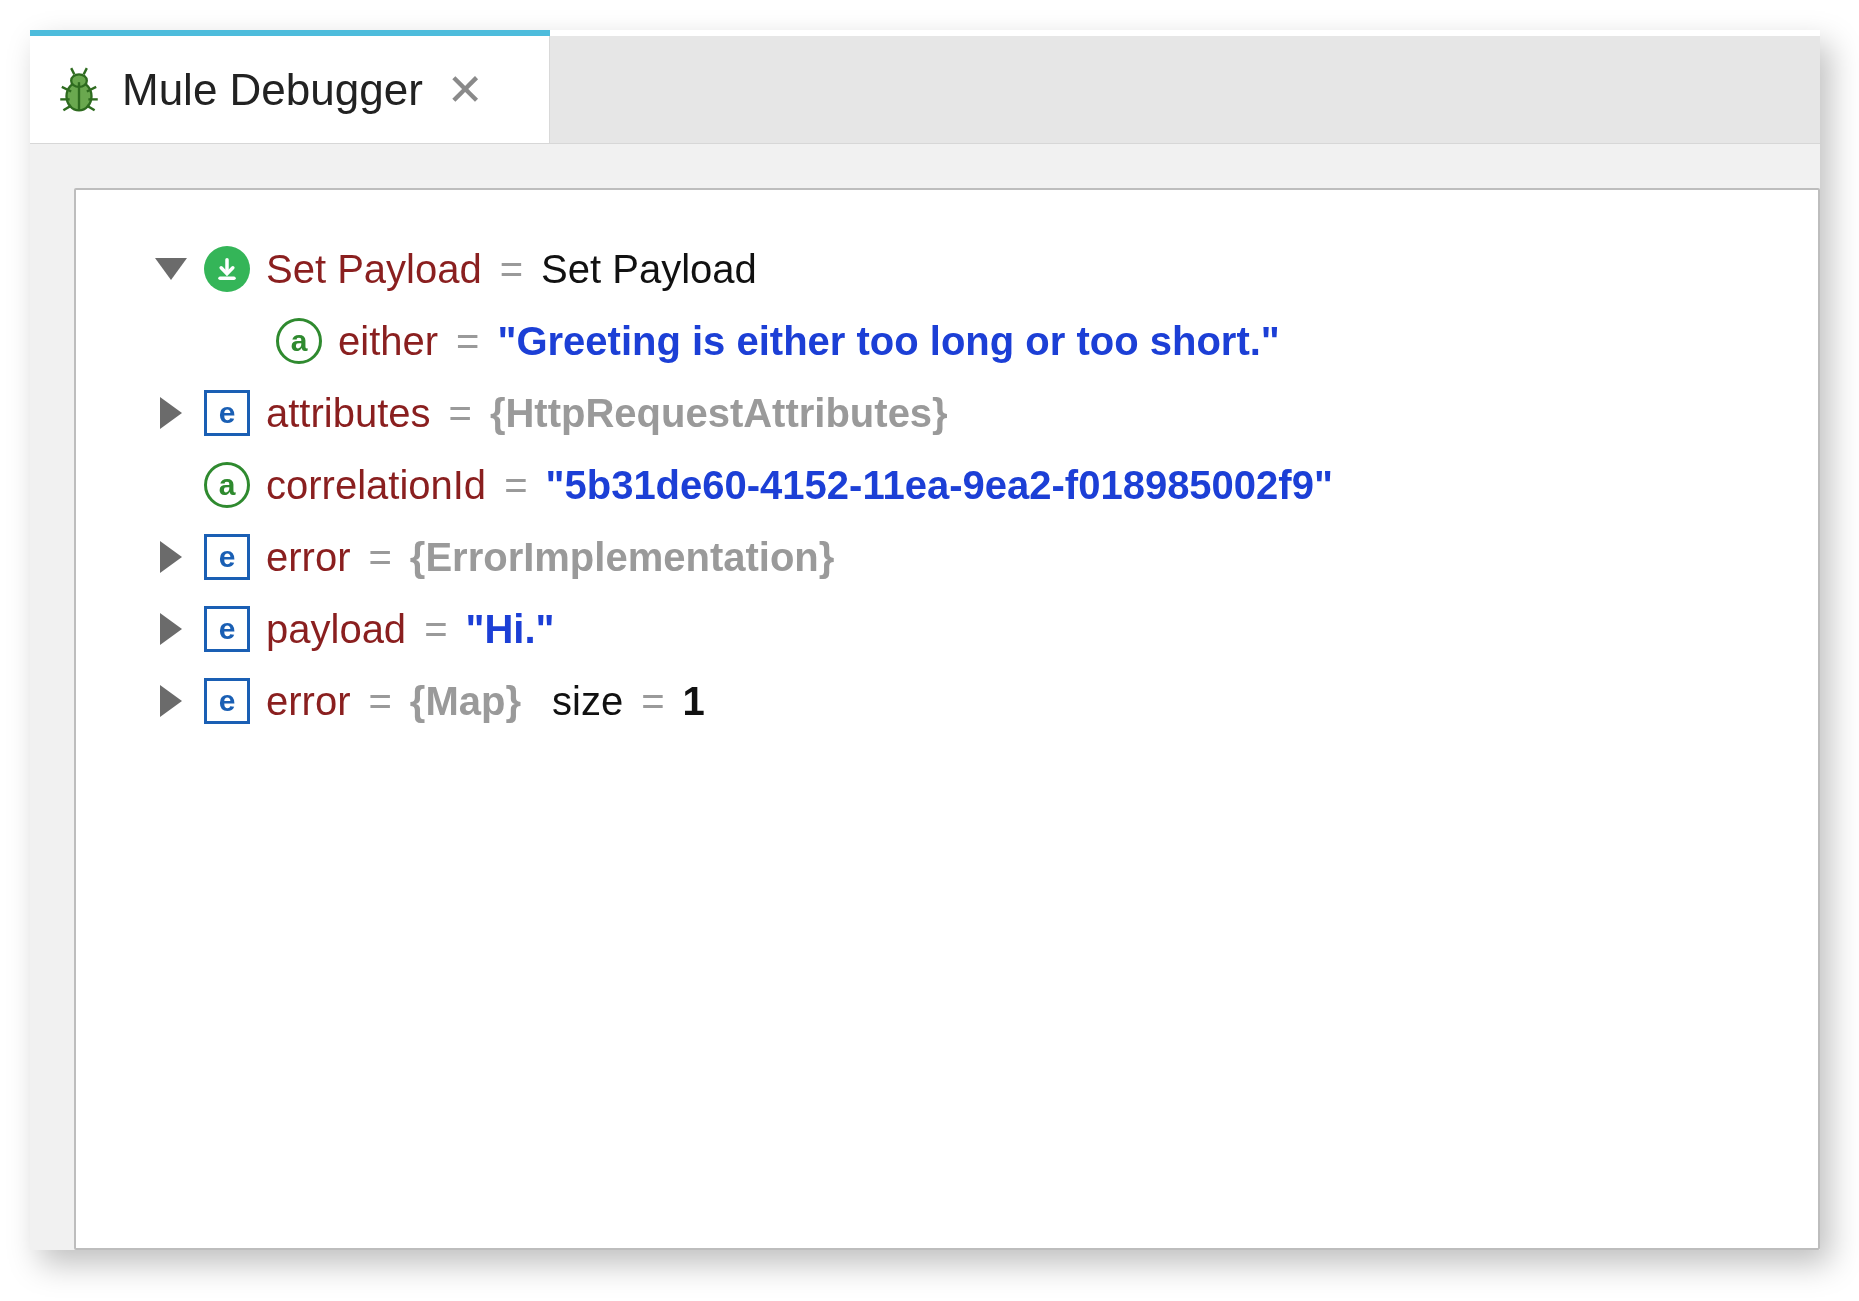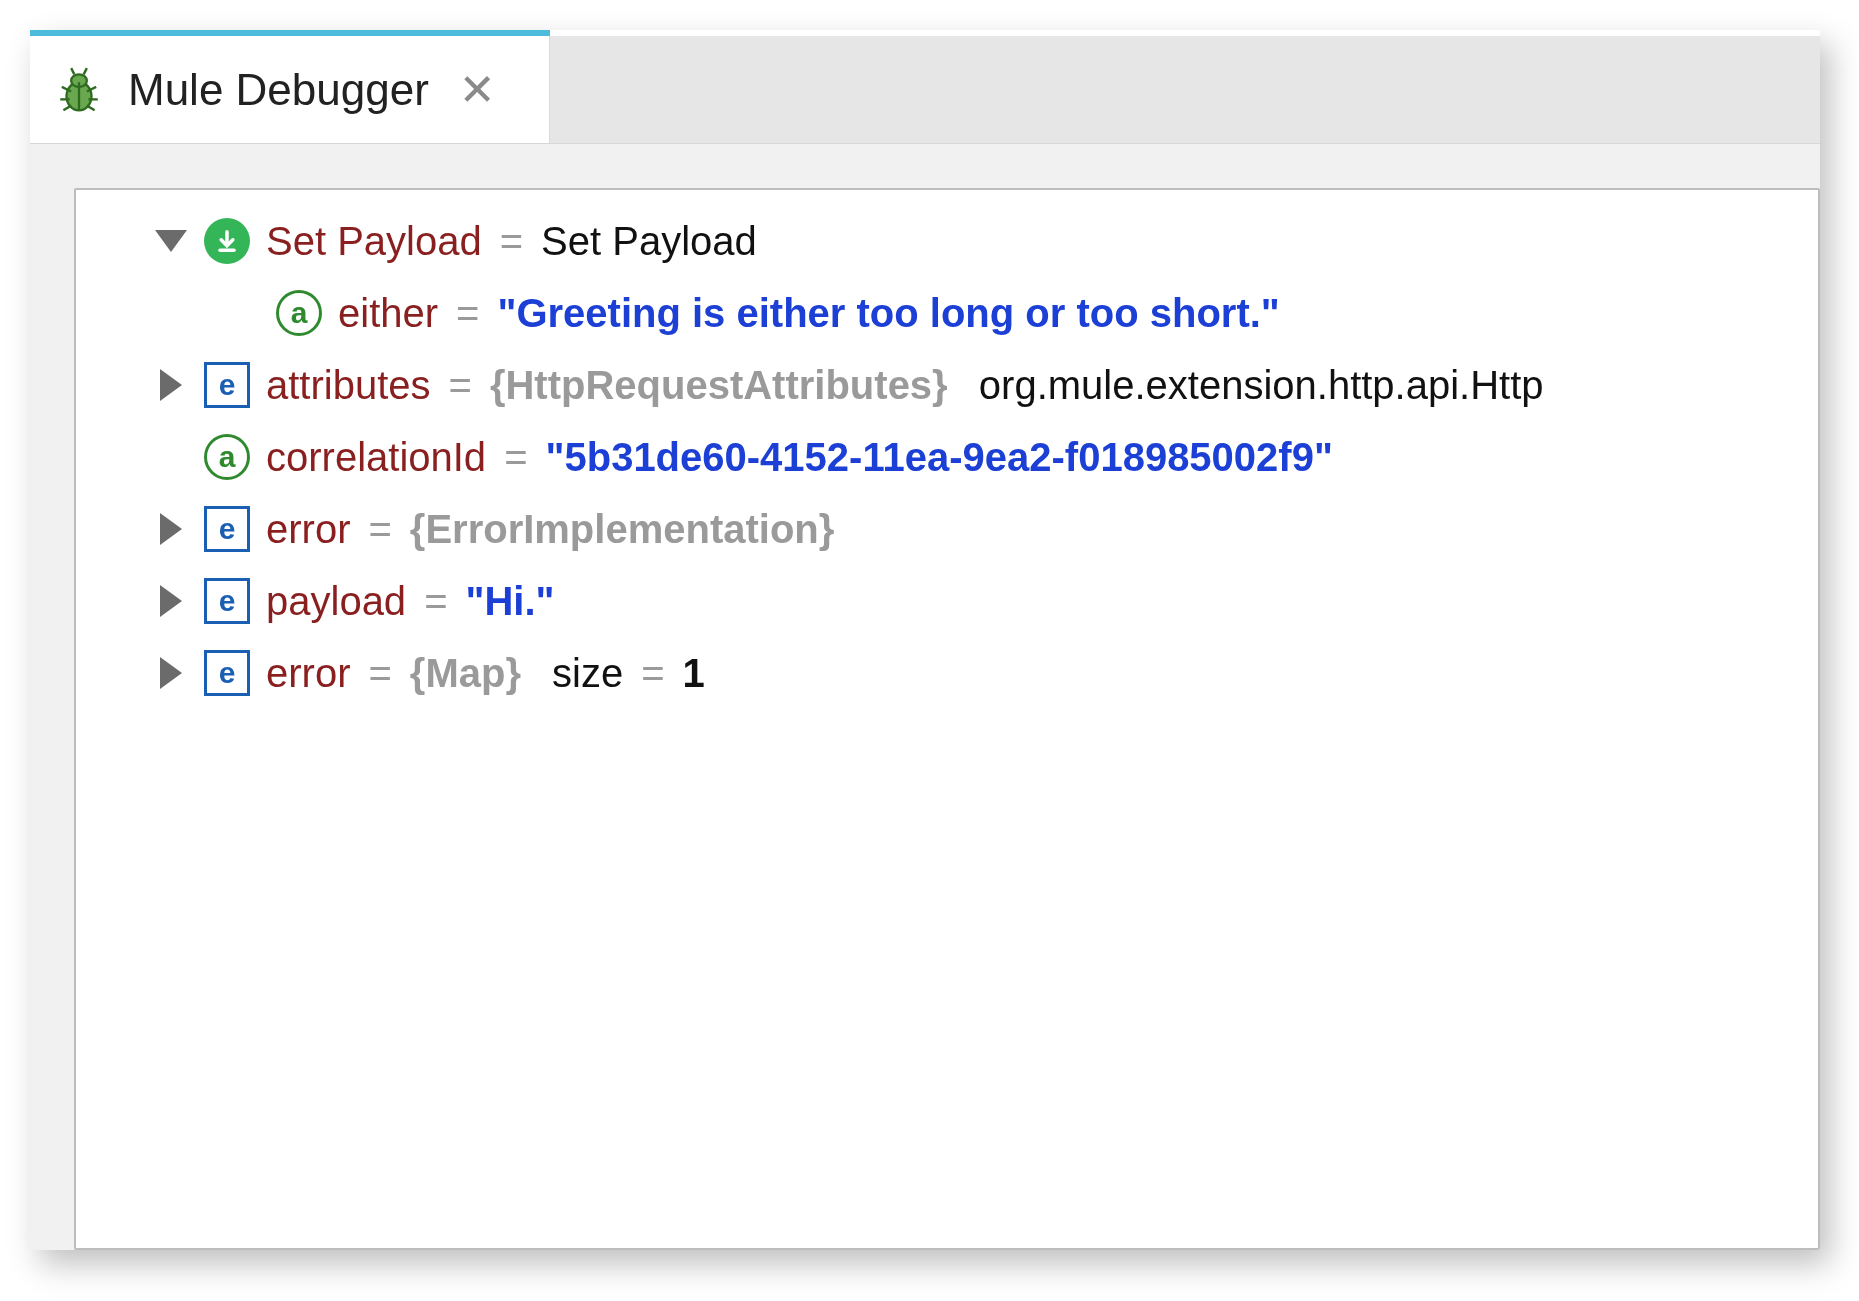--- a/index.html
+++ b/index.html
@@ -32,21 +32,21 @@
   .tab-bar {
     display: flex;
     align-items: stretch;
     height: 108px;
     background: #e6e6e6;
     border-bottom: 1px solid #d7d7d7;
   }
   .tab {
     display: flex;
     align-items: center;
-    gap: 24px;
+    gap: 18px;
     padding: 0 30px 0 24px;
     background: #ffffff;
     height: 100%;
     min-width: 520px;
     border-right: 1px solid #d9d9d9;
     text-align: center;
   }
   .tab-title {
     font-size: 44px;
     color: #222;
@@ -64,21 +64,21 @@
     padding: 44px 0 0 44px;
     height: calc(100% - 114px);
     overflow: hidden;
   }
   .tree-box {
     background: #ffffff;
     border: 2px solid #bdbdbd;
     border-radius: 2px;
     height: 100%;
     width: 100%;
-    padding: 28px 0 0 78px;
+    padding: 56px 0 0 78px;
     overflow: hidden;
     white-space: nowrap;
   }
   .tree-row {
     display: flex;
     align-items: center;
     font-size: 40px;
     line-height: 1.0;
     margin-bottom: 26px;
     gap: 10px;
@@ -196,21 +196,20 @@
 
         <div class="tree-row indent-1">
           <span class="disclosure">
               <span class="tri right"></span>
             </span>
           <span class="node-icon icon-e">e</span>
           <span class="k">attributes</span>
           <span class="eq">=</span>
           <span class="ty">{HttpRequestAttributes}</span>
           <span>&nbsp;</span>
-          <span class="v-black">org.mule.extension.http.api.Http</span>
         </div>
 
         <div class="tree-row indent-1">
           <span class="disclosure"></span>
           <span class="node-icon icon-a">a</span>
           <span class="k">correlationId</span>
           <span class="eq">=</span>
           <span class="v-blue bold">"5b31de60-4152-11ea-9ea2-f018985002f9"</span>
         </div>
 

